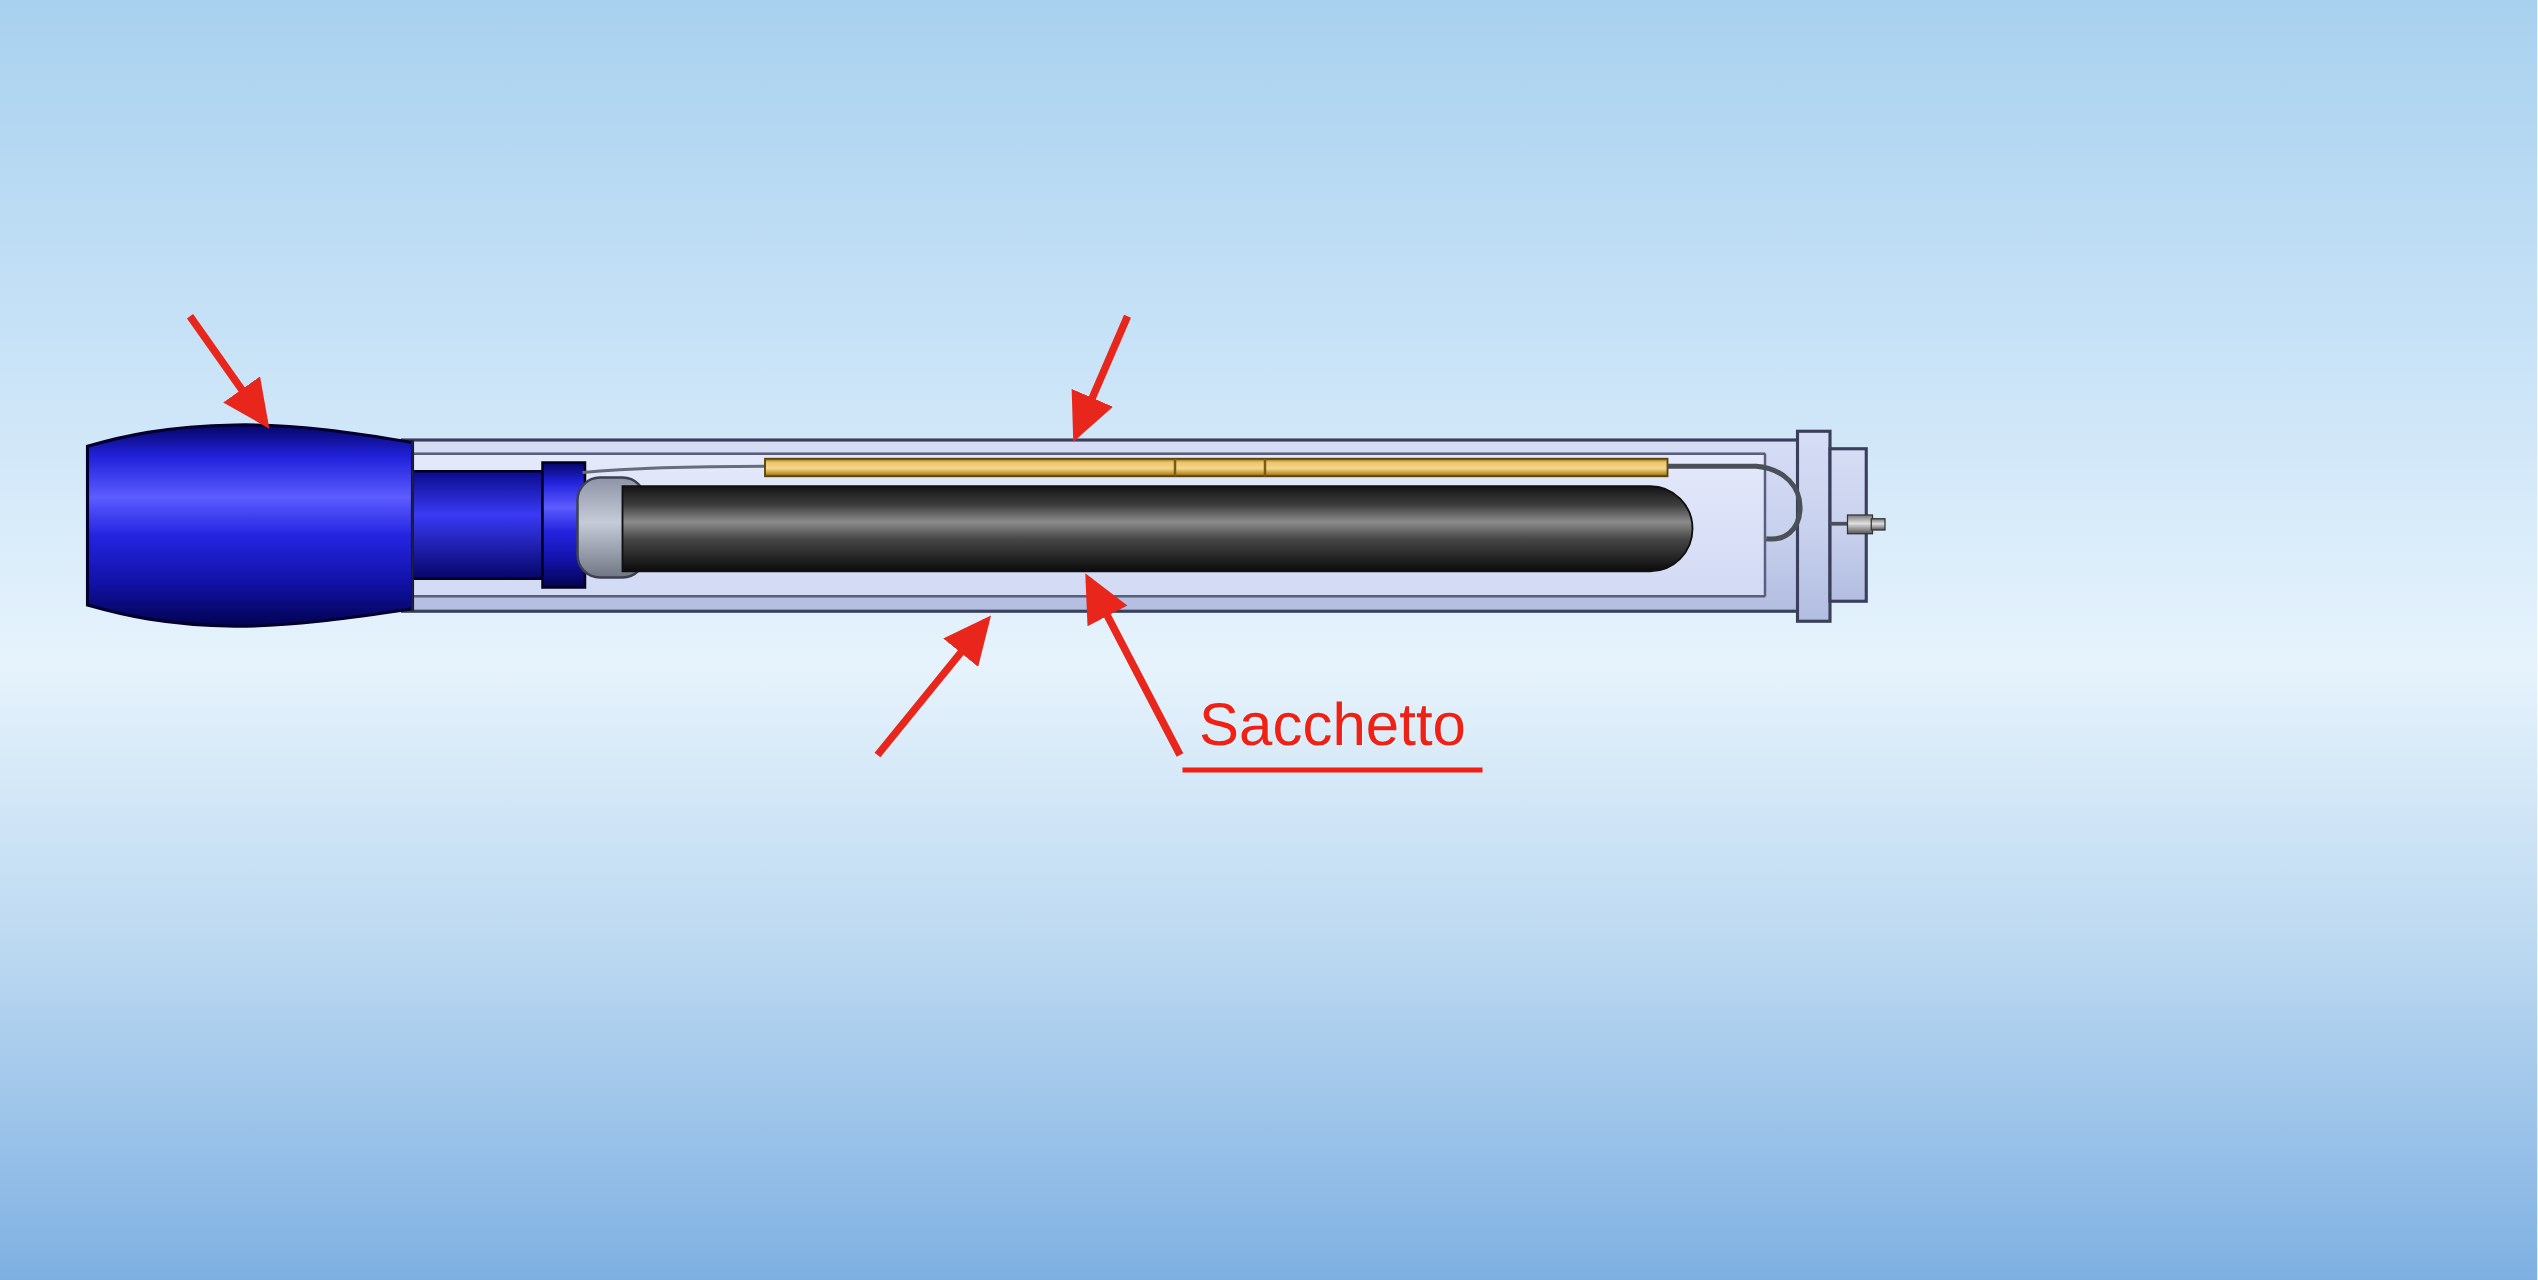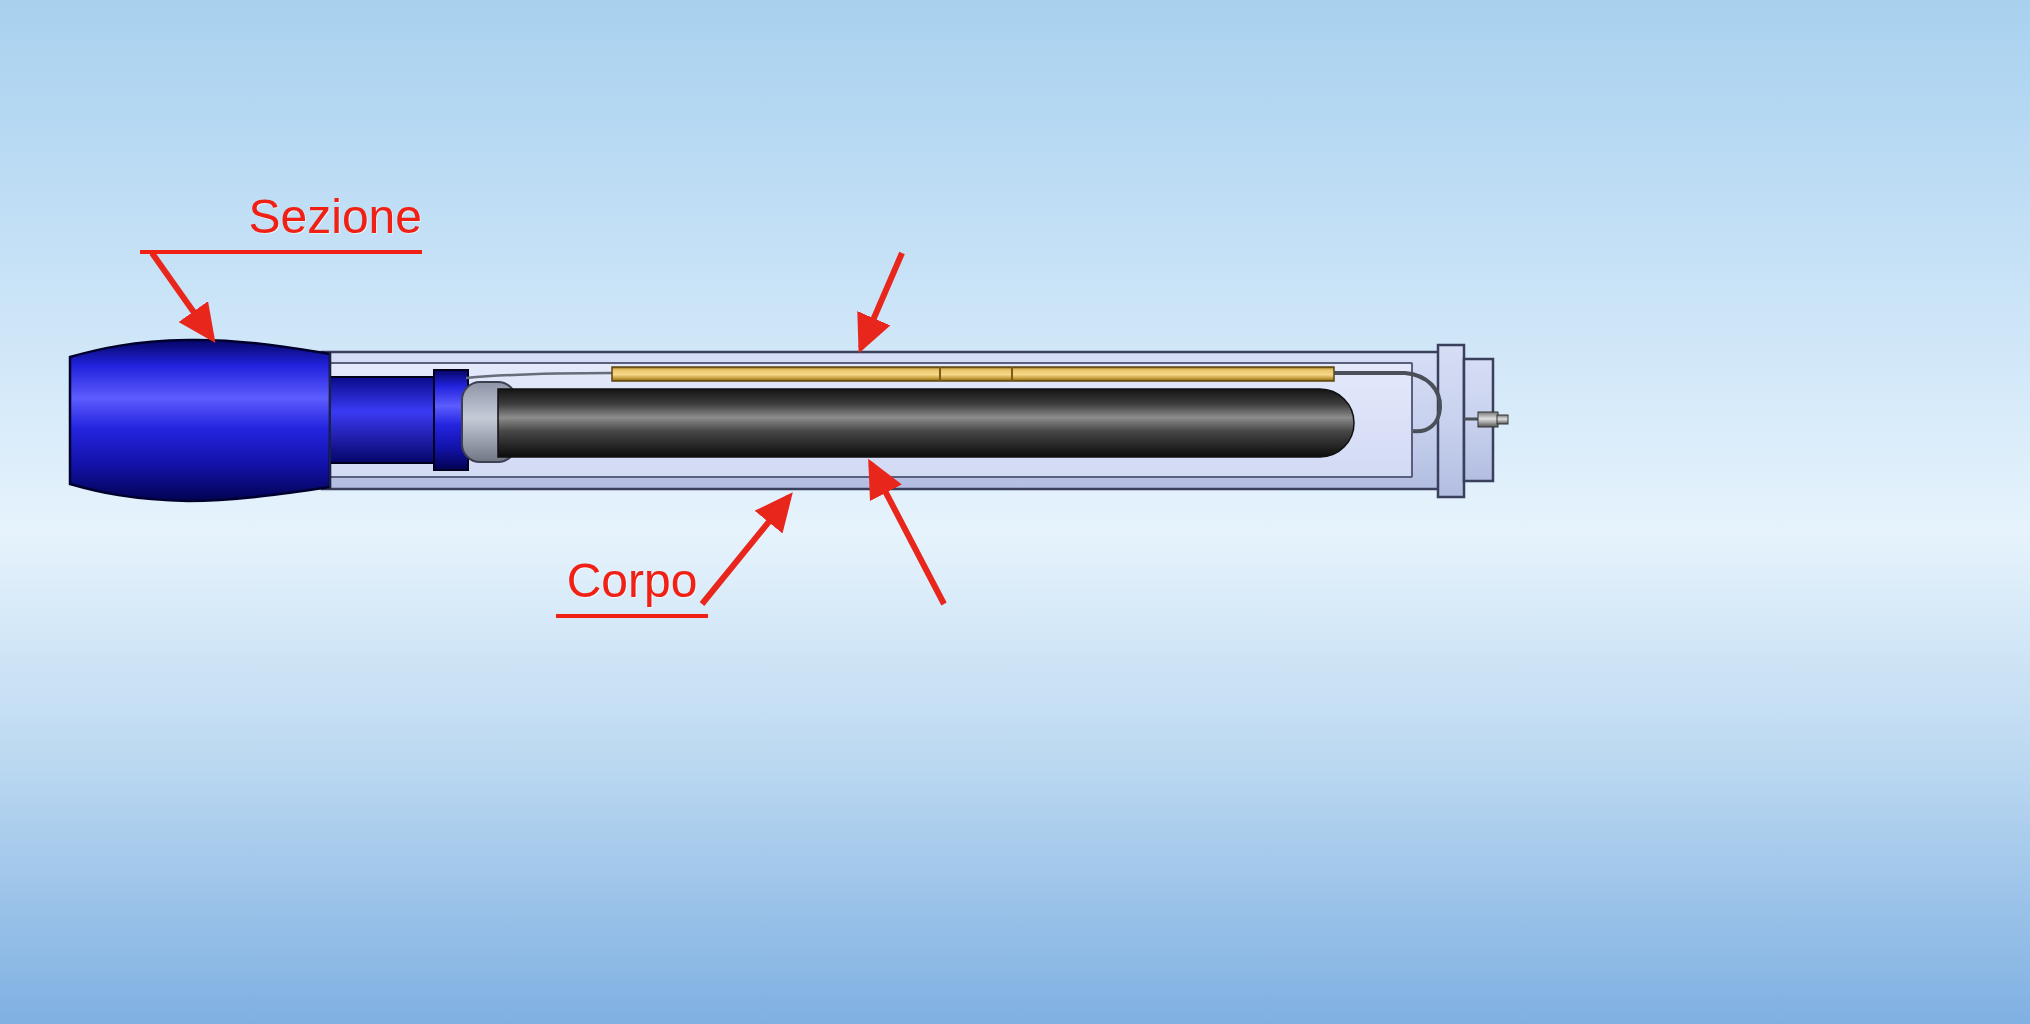--- a/index.html
+++ b/index.html
@@ -134,15 +134,14 @@
     </g>
 
     <g stroke="#e8261c" stroke-width="6" fill="none">
       <line x1="152" y1="253" x2="212" y2="338" marker-end="url(#arrowhead)"></line>
       <line x1="902" y1="253" x2="861" y2="348" marker-end="url(#arrowhead)"></line>
       <line x1="702" y1="604" x2="789" y2="497" marker-end="url(#arrowhead)"></line>
       <line x1="944" y1="604" x2="871" y2="464" marker-end="url(#arrowhead)"></line>
     </g>
   </svg>
 
-  <div id="label-sezione" class="callout">Sezione</div>
-  <div id="label-corpo" class="callout">Corpo</div>
+  <div id="label-sacchetto" class="callout">Sacchetto</div>
 </div>
 
 </body></html>

